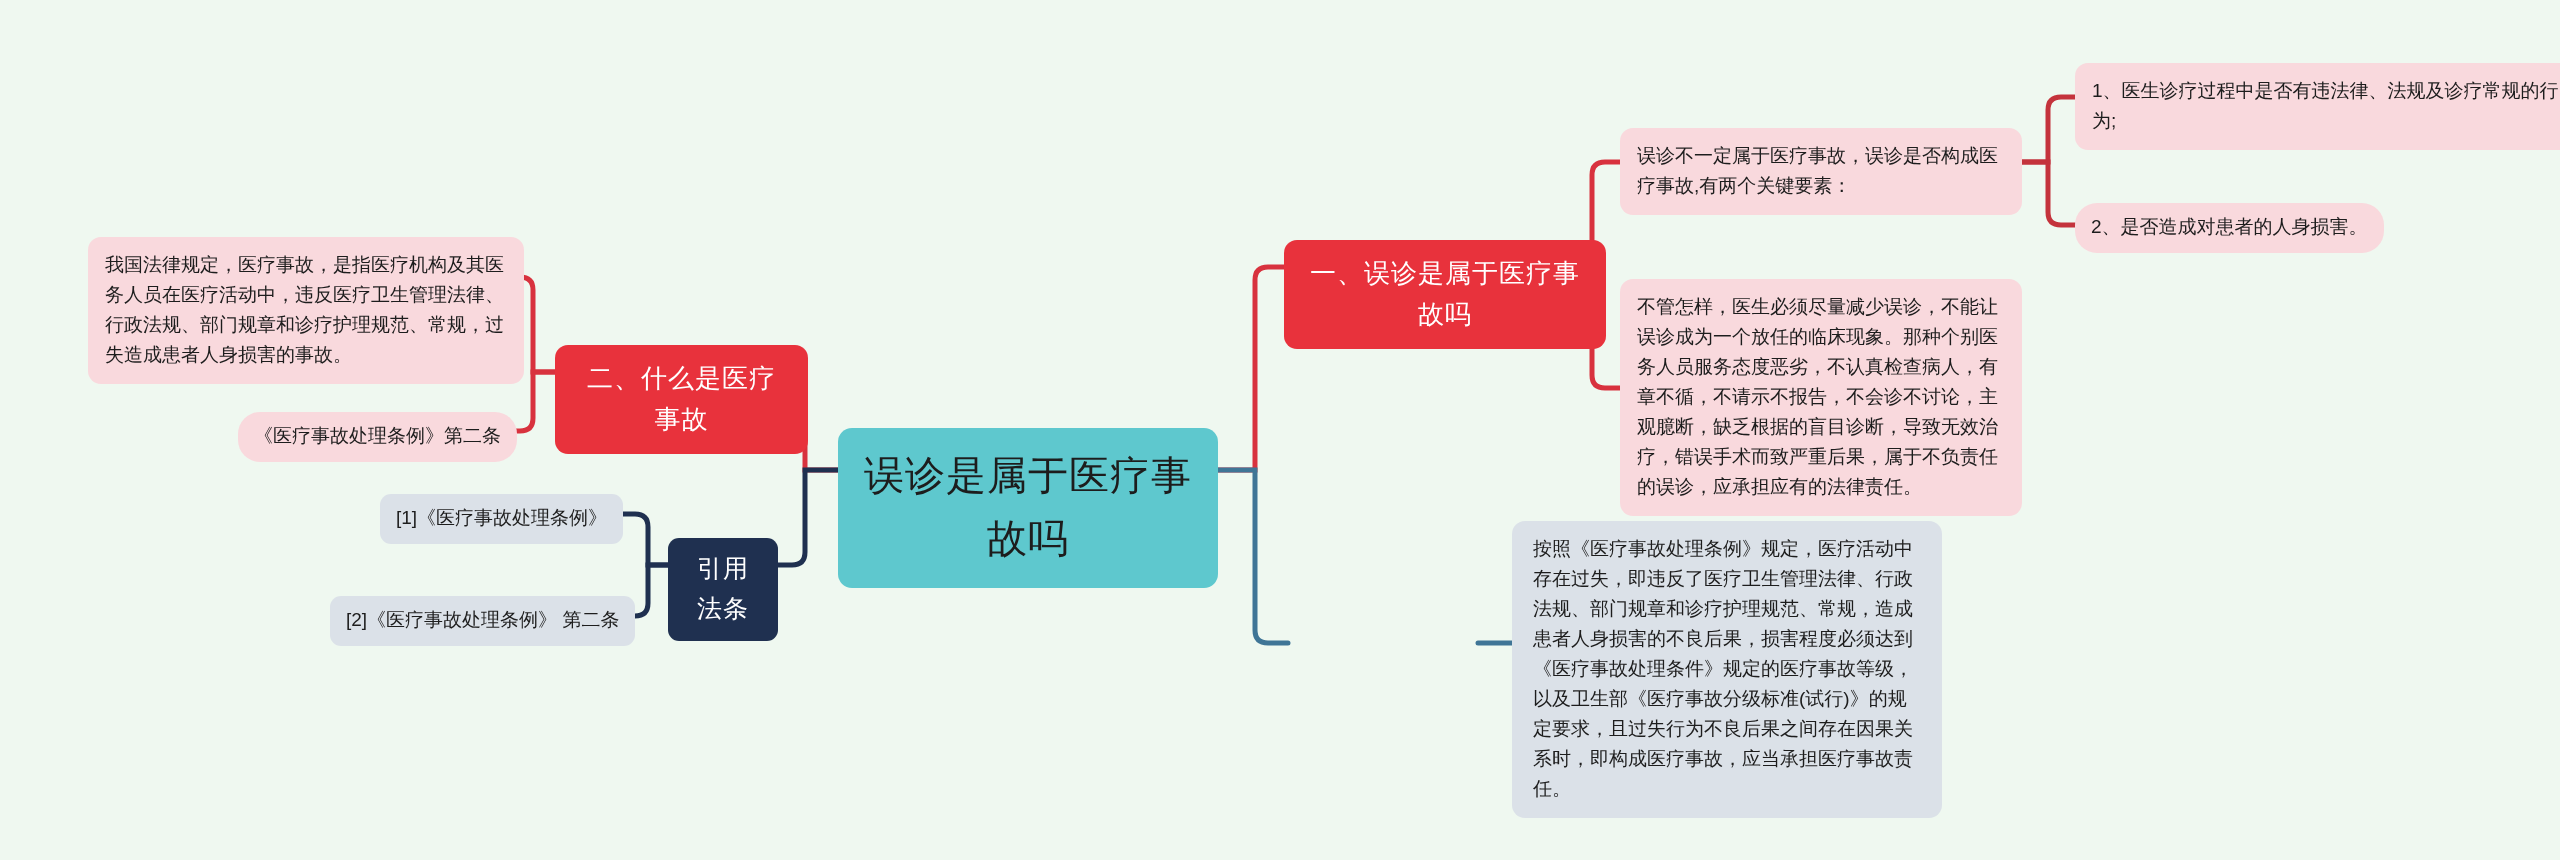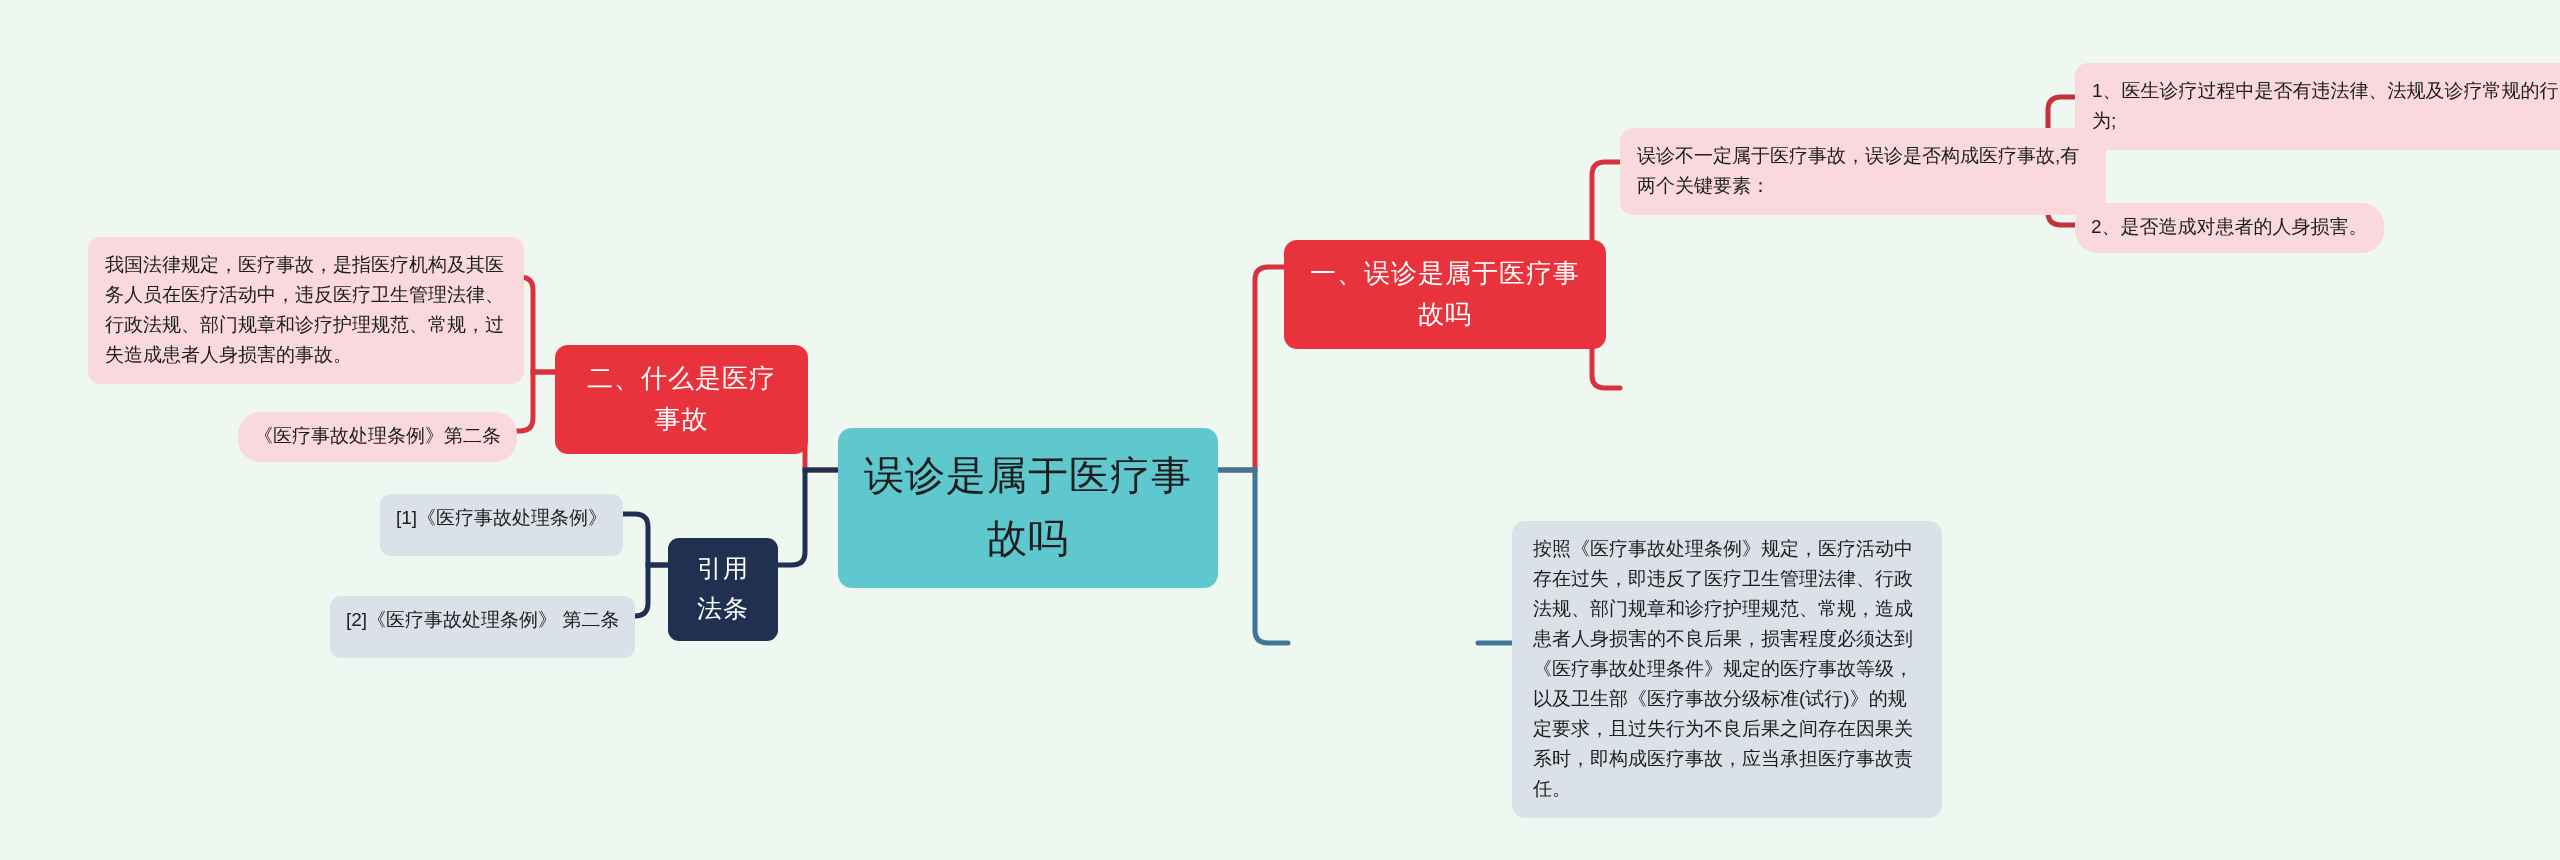--- a/index.html
+++ b/index.html
@@ -85,21 +85,21 @@
     background: #dbe1e8;
     color: #1d1d1d;
     font-size: 19px;
     padding: 13px 17px 14px 21px;
     border-radius: 13px;
   }
   .card-gray-sm {
     background: #dbe1e8;
     color: #1d1d1d;
     font-size: 19px;
-    padding: 9px 16px 23px 16px;
+    padding: 9px 16px 11px 16px;
     border-radius: 11px;
     white-space: nowrap;
   }
 </style>
 </head>
 <body>
 
 <div id="canvas">
 
   <svg id="wires" viewBox="0 0 2560 860">
@@ -126,26 +126,27 @@
 
       <path d="M 668 565 L 648 565 L 648 527 Q 648 514 635 514 L 622 514" stroke="#1f3050"></path>
       <path d="M 668 565 L 648 565 L 648 603 Q 648 616 635 616 L 622 616" stroke="#1f3050"></path>
     </g>
   </svg>
 
   <div class="node root" style="left:838px; top:428px; width:380px;">误诊是属于医疗事故吗</div>
 
   <div class="node branch-red" style="left:1284px; top:240px; width:322px; text-align:center;">一、误诊是属于医疗事故吗</div>
 
-  <div class="node card-pink" style="left:1620px; top:128px; width:486px;">误诊不一定属于医疗事故，误诊是否构成医疗事故,有两个关键要素：</div>
+  <div class="node card-pink" style="left:1620px; top:128px; width:402px;">误诊不一定属于医疗事故，误诊是否构成医疗事故,有两个关键要素：</div>
 
   <div class="node card-pink" style="left:2075px; top:63px; width:512px;">1、医生诊疗过程中是否有违法律、法规及诊疗常规的行为;</div>
 
   <div class="node card-pink-sm" style="left:2075px; top:203px; width:auto;">2、是否造成对患者的人身损害。</div>
 
+  <div class="node card-pink" style="left:1620px; top:279px; width:402px;">不管怎样，医生必须尽量减少误诊，不能让误诊成为一个放任的临床现象。那种个别医务人员服务态度恶劣，不认真检查病人，有章不循，不请示不报告，不会诊不讨论，主观臆断，缺乏根据的盲目诊断，导致无效治疗，错误手术而致严重后果，属于不负责任的误诊，应承担应有的法律责任。</div>
 
   <div class="node branch-red" style="left:555px; top:345px; width:253px; text-align:center;">二、什么是医疗事故</div>
 
   <div class="node card-pink" style="left:88px; top:237px; width:436px;">我国法律规定，医疗事故，是指医疗机构及其医务人员在医疗活动中，违反医疗卫生管理法律、行政法规、部门规章和诊疗护理规范、常规，过失造成患者人身损害的事故。</div>
 
   <div class="node card-pink-sm" style="left:238px; top:412px; width:auto;">《医疗事故处理条例》第二条</div>
 
   <div class="node branch-navy" style="left:668px; top:538px; width:110px; text-align:center;">引用法条</div>
 
   <div class="node card-gray-sm" style="left:380px; top:494px; width:auto;">[1]《医疗事故处理条例》</div>

